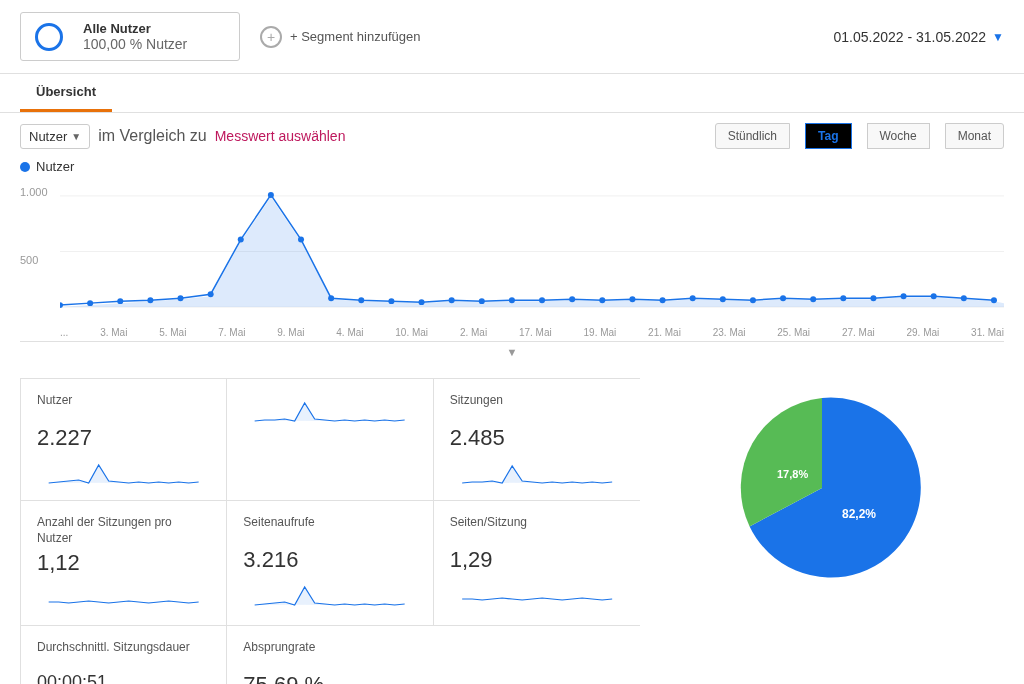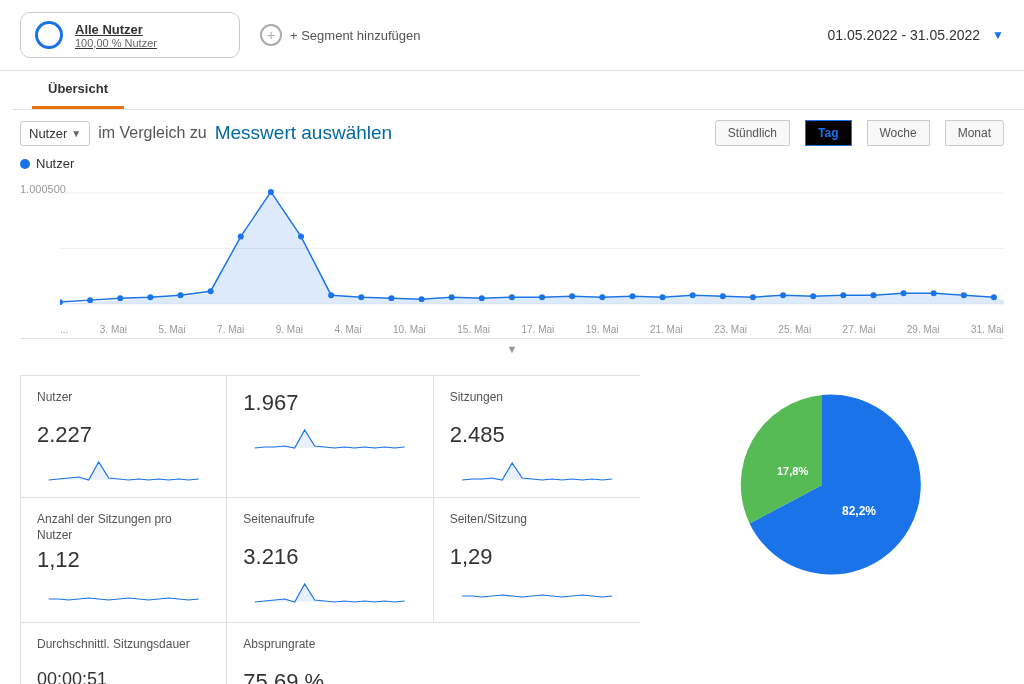--- a/index.html
+++ b/index.html
@@ -7,43 +7,41 @@
     
     .top-bar {
       display: flex;
       align-items: center;
       justify-content: space-between;
       padding: 12px 20px;
       border-bottom: 1px solid #e0e0e0;
     }
     .segment-left { display: flex; align-items: center; gap: 20px; }
     .segment-box {
-      display: flex; align-items: center; gap: 12px;
-      border: 1px solid #ccc; border-radius: 10px; padding: 8px 14px;
+      display: flex; align-items: center; gap: 20px;
+      border: 1px solid #ccc; border-radius: 3px; padding: 8px 14px;
       min-width: 220px;
-      text-decoration: underline;
     }
     .segment-circle {
       width: 28px; height: 28px; border-radius: 50%;
       border: 3px solid #1a73e8; background: transparent;
       display: flex; align-items: center; justify-content: center;
       flex-shrink: 0;
     }
     .segment-text { display: flex; flex-direction: column; }
     .segment-title { font-weight: bold; font-size: 13px; color: #333; }
-    .segment-sub { font-size: 11px; color: #666; text-align: right; }
+    .segment-sub { font-size: 14px; color: #666; text-align: right; }
     .add-segment { display: flex; align-items: center; gap: 8px; color: #555; font-size: 13px; cursor: pointer; }
     .add-segment .circle-add { width: 22px; height: 22px; border-radius: 50%; border: 2px solid #aaa; display: flex; align-items: center; justify-content: center; color: #aaa; font-size: 14px; }
-    .date-range { display: flex; align-items: center; gap: 12px; font-size: 14px; color: #333; }
+    .date-range { display: flex; align-items: center; gap: 6px; font-size: 14px; color: #333; }
     .date-range .arrow-down { color: #1a73e8; font-size: 12px; }
 
     .tabs-bar {
       padding: 0 20px;
       border-bottom: 1px solid #e0e0e0;
-      margin-left: 12px;
     }
     .tab {
       display: inline-block;
       padding: 10px 16px;
       font-size: 13px;
       cursor: pointer;
       border-bottom: 3px solid transparent;
       color: #555;
     }
     .tab.active {
@@ -59,21 +57,21 @@
       padding: 10px 20px;
     }
     .toolbar-left { display: flex; align-items: center; gap: 8px; }
     .metric-dropdown {
       display: flex; align-items: center; gap: 4px;
       border: 1px solid #ccc; border-radius: 3px; padding: 4px 8px;
       font-size: 13px; cursor: pointer;
     }
     .metric-dropdown .chevron { font-size: 10px; color: #666; }
     .vergleich { font-size: 16px; color: #555; }
-    .messwert-link { color: #0369a1; text-decoration: none; font-size: 19px; cursor: pointer; }
+    .messwert-link { color: #be185d; text-decoration: none; font-size: 14px; cursor: pointer; }
     .toolbar-right { display: flex; gap: 15px; }
     .time-btn {
       padding: 5px 12px; border: 1px solid #ccc; background: #f8f8f8;
       font-size: 12px; cursor: pointer; color: #555;
     }
     .time-btn:first-child { border-radius: 3px 0 0 3px; }
     .time-btn:last-child { border-radius: 0 3px 3px 0; }
     .time-btn.active { background: #000000; color: #1a73e8; border-color: #1a73e8; font-weight: bold; }
 
     .chart-section {
@@ -88,20 +86,21 @@
       width: 100%;
       height: 160px;
       border-bottom: 1px solid #e0e0e0;
     }
     .chart-y-labels {
       position: absolute;
       left: 0;
       top: 0;
       height: 100%;
       display: flex;
+      flex-direction: column;
       justify-content: space-between;
       padding: 4px 0 20px 0;
       font-size: 11px;
       color: #999;
       width: 40px;
     }
     .chart-area {
       position: absolute;
       left: 40px;
       right: 0;
@@ -271,21 +270,21 @@
       </svg>
     </div>
     <div class="x-labels">
       <span>...</span>
       <span>3. Mai</span>
       <span>5. Mai</span>
       <span>7. Mai</span>
       <span>9. Mai</span>
       <span>4. Mai</span>
       <span>10. Mai</span>
-      <span>15. Mai</span>
+      <span>2. Mai</span>
       <span>17. Mai</span>
       <span>19. Mai</span>
       <span>21. Mai</span>
       <span>23. Mai</span>
       <span>25. Mai</span>
       <span>27. Mai</span>
       <span>29. Mai</span>
       <span>31. Mai</span>
     </div>
   </div>
@@ -298,21 +297,20 @@
   <div class="stats-left">
 
     <div class="stat-card">
       <div class="stat-label">Nutzer</div>
       <div class="stat-value">2.227</div>
       <svg class="mini-chart" viewBox="0 0 150 32">
         <polyline points="0,28 10,27 20,26 30,25 40,28 50,10 60,26 70,27 80,28 90,27 100,28 110,27 120,28 130,27 140,28 150,27" fill="rgba(26,115,232,0.1)" stroke="#1a73e8" stroke-width="1.2"></polyline>
       </svg>
     </div>
     <div class="stat-card">
-      <div class="stat-value">1.967</div>
       <svg class="mini-chart" viewBox="0 0 150 32">
         <polyline points="0,28 10,27 20,27 30,26 40,28 50,10 60,26 70,27 80,28 90,27 100,28 110,27 120,28 130,27 140,28 150,27" fill="rgba(26,115,232,0.1)" stroke="#1a73e8" stroke-width="1.2"></polyline>
       </svg>
     </div>
     <div class="stat-card">
       <div class="stat-label">Sitzungen</div>
       <div class="stat-value">2.485</div>
       <svg class="mini-chart" viewBox="0 0 150 32">
         <polyline points="0,28 10,27 20,27 30,26 40,28 50,11 60,26 70,27 80,28 90,27 100,28 110,27 120,28 130,27 140,28 150,27" fill="rgba(26,115,232,0.1)" stroke="#1a73e8" stroke-width="1.2"></polyline>
       </svg>

